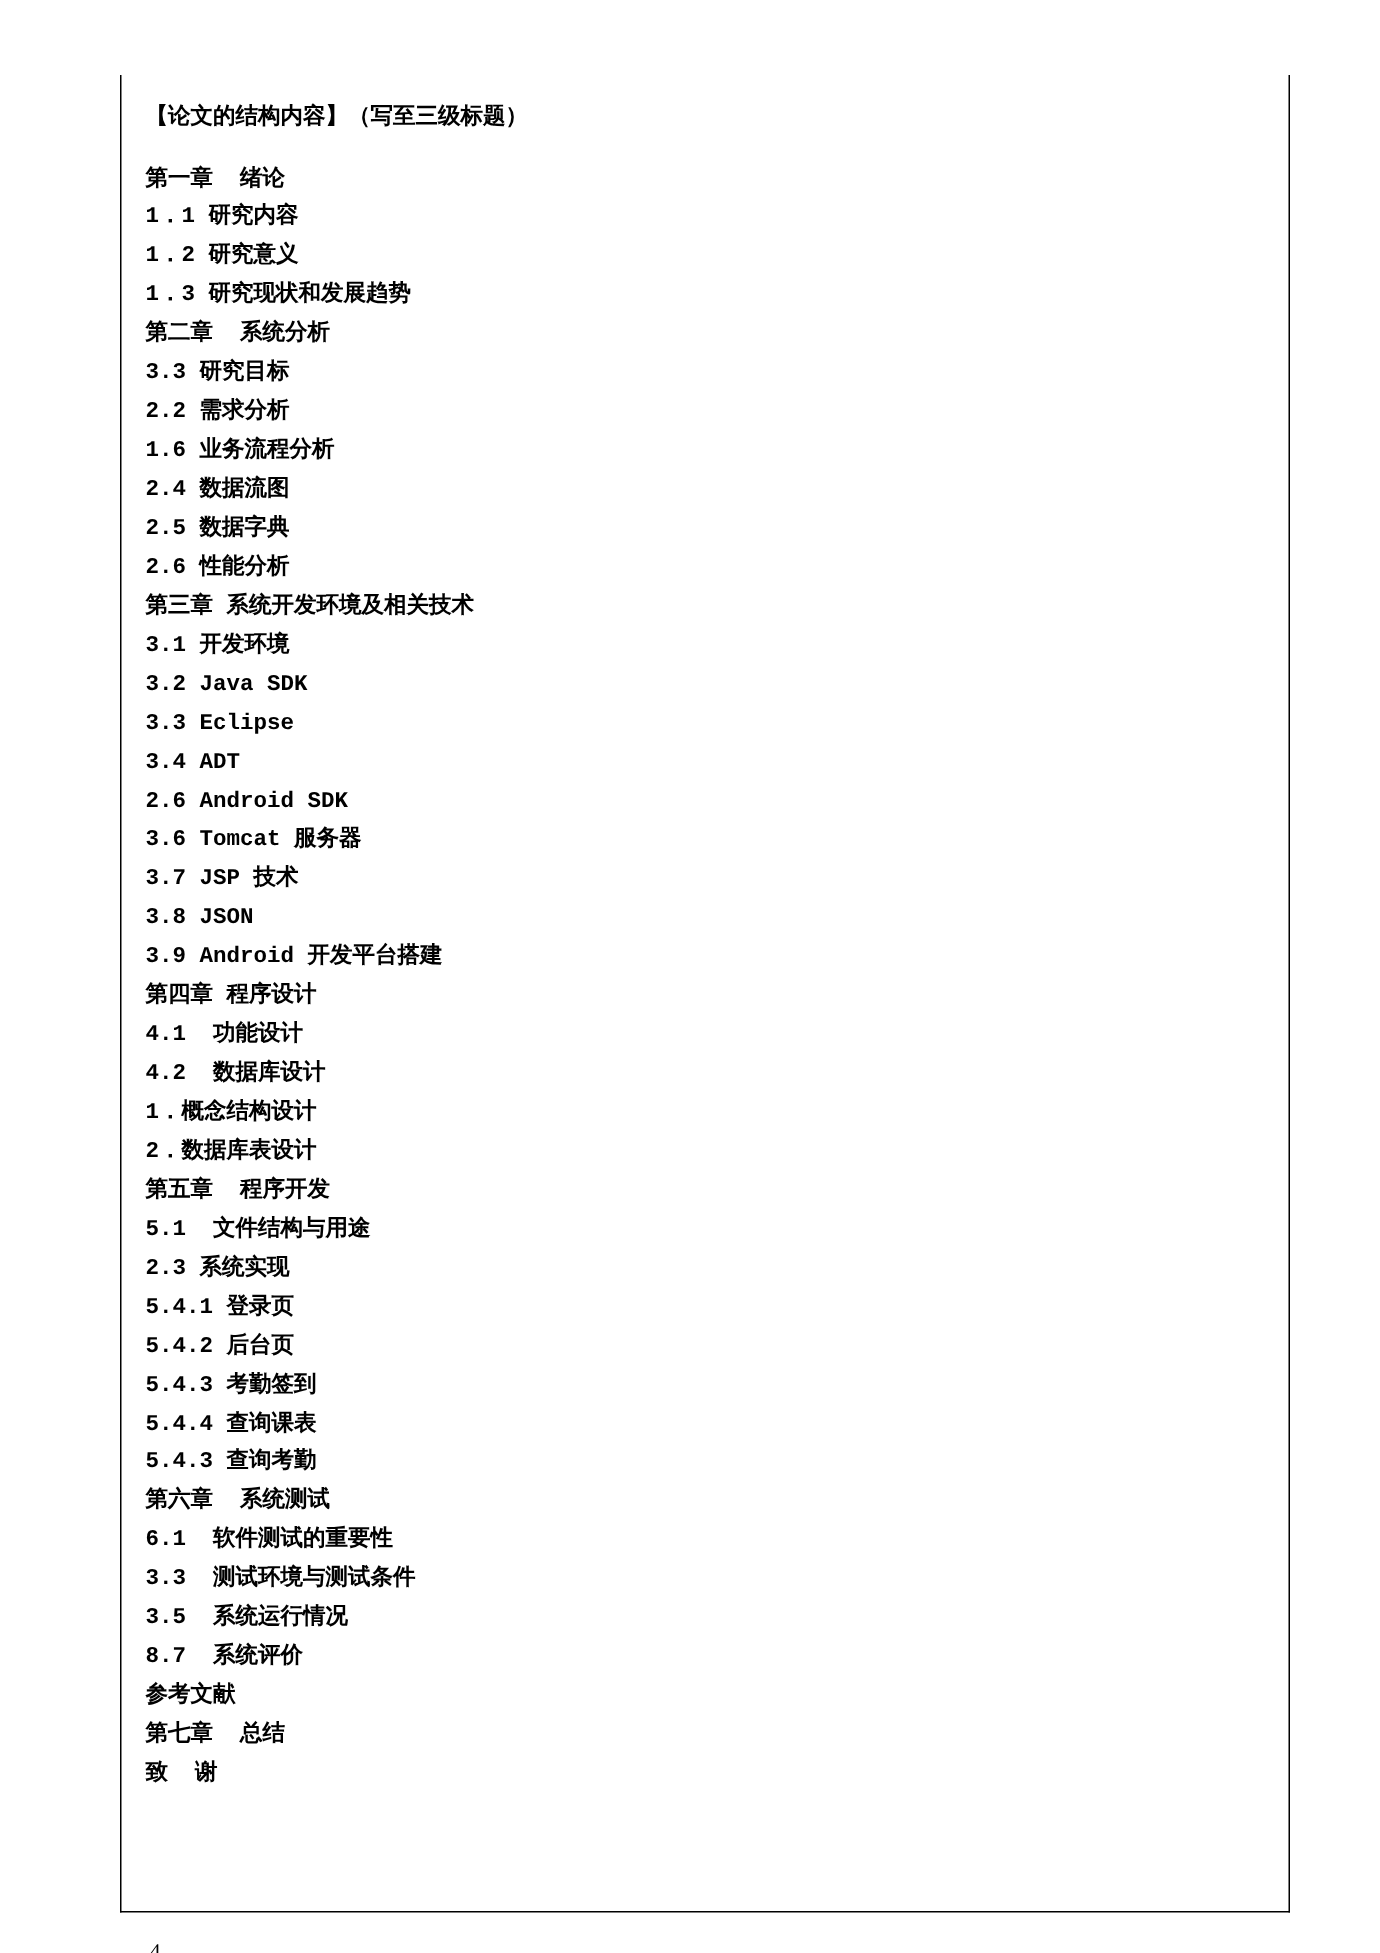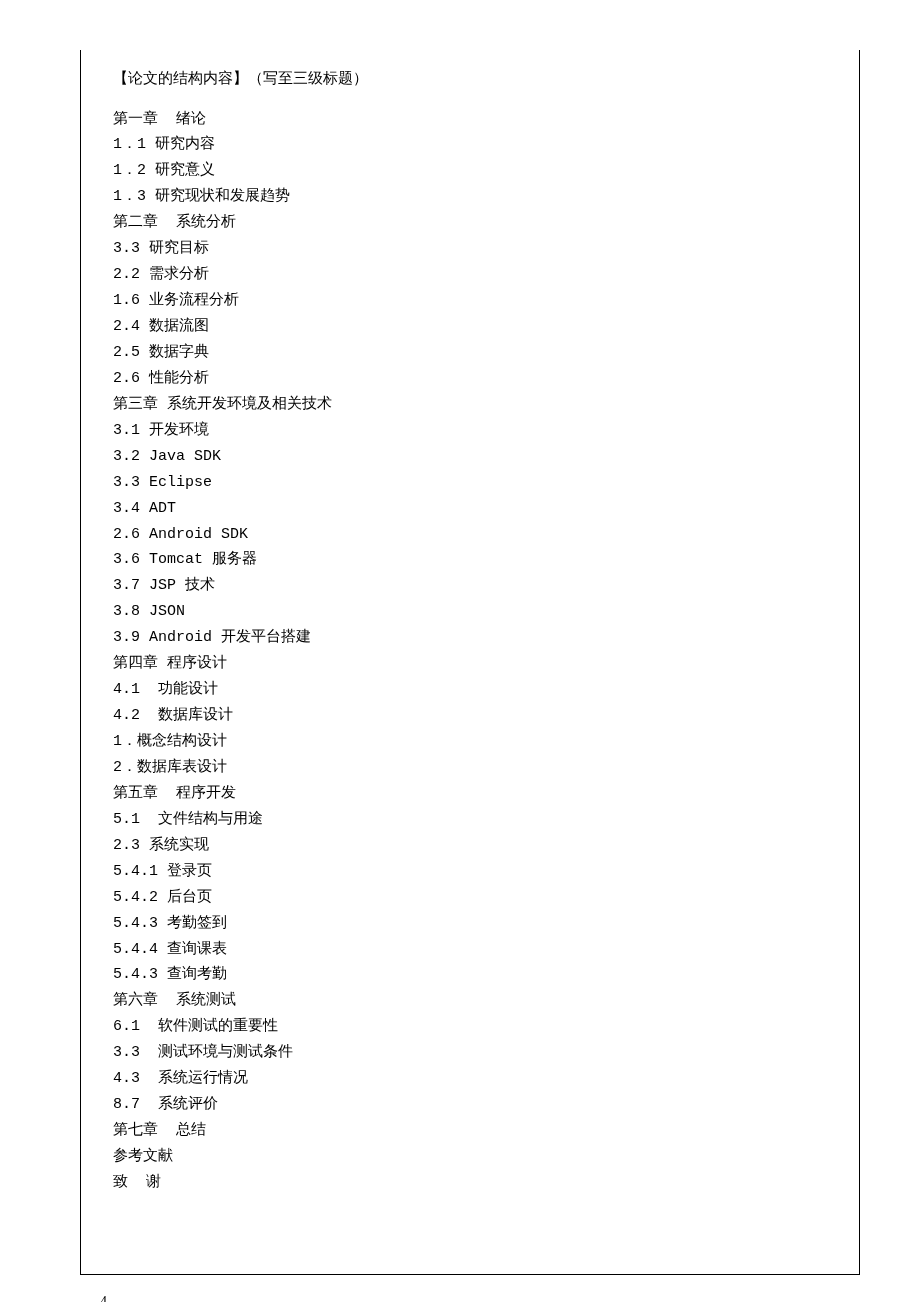--- a/index.html
+++ b/index.html
@@ -12,22 +12,23 @@
       width: 920px;
     }
     .page {
       position: relative;
       padding: 50px 60px 40px 80px;
       min-height: 1240px;
     }
     .border-box {
       border: 1px solid #000;
       border-top: none;
-      padding: 14px 16px 30px 32px;
+      padding: 14px 16px 30px 16px;
       min-height: 1180px;
+      font-weight: bold;
     }
     .heading-line {
       margin-bottom: 14px;
       line-height: 1.9;
     }
     .toc-line {
       line-height: 1.73;
       white-space: pre;
       font-family: "SimSun", "Courier New", monospace;
     }
@@ -76,21 +77,21 @@
         <div class="toc-line">5.1  文件结构与用途</div>
         <div class="toc-line">2.3 系统实现</div>
         <div class="toc-line">5.4.1 登录页</div>
         <div class="toc-line">5.4.2 后台页</div>
         <div class="toc-line">5.4.3 考勤签到</div>
         <div class="toc-line">5.4.4 查询课表</div>
         <div class="toc-line">5.4.3 查询考勤</div>
         <div class="toc-line">第六章  系统测试</div>
         <div class="toc-line">6.1  软件测试的重要性</div>
         <div class="toc-line">3.3  测试环境与测试条件</div>
-        <div class="toc-line">4.3  系统运行情况</div>
+        <div class="toc-line">3.5  系统运行情况</div>
         <div class="toc-line">8.7  系统评价</div>
+        <div class="toc-line">参考文献</div>
         <div class="toc-line">第七章  总结</div>
-        <div class="toc-line">参考文献</div>
         <div class="toc-line">致  谢</div>
       </div>
   </div>
   <div class="page-number">4</div>
 </div>
 
 </body></html>

